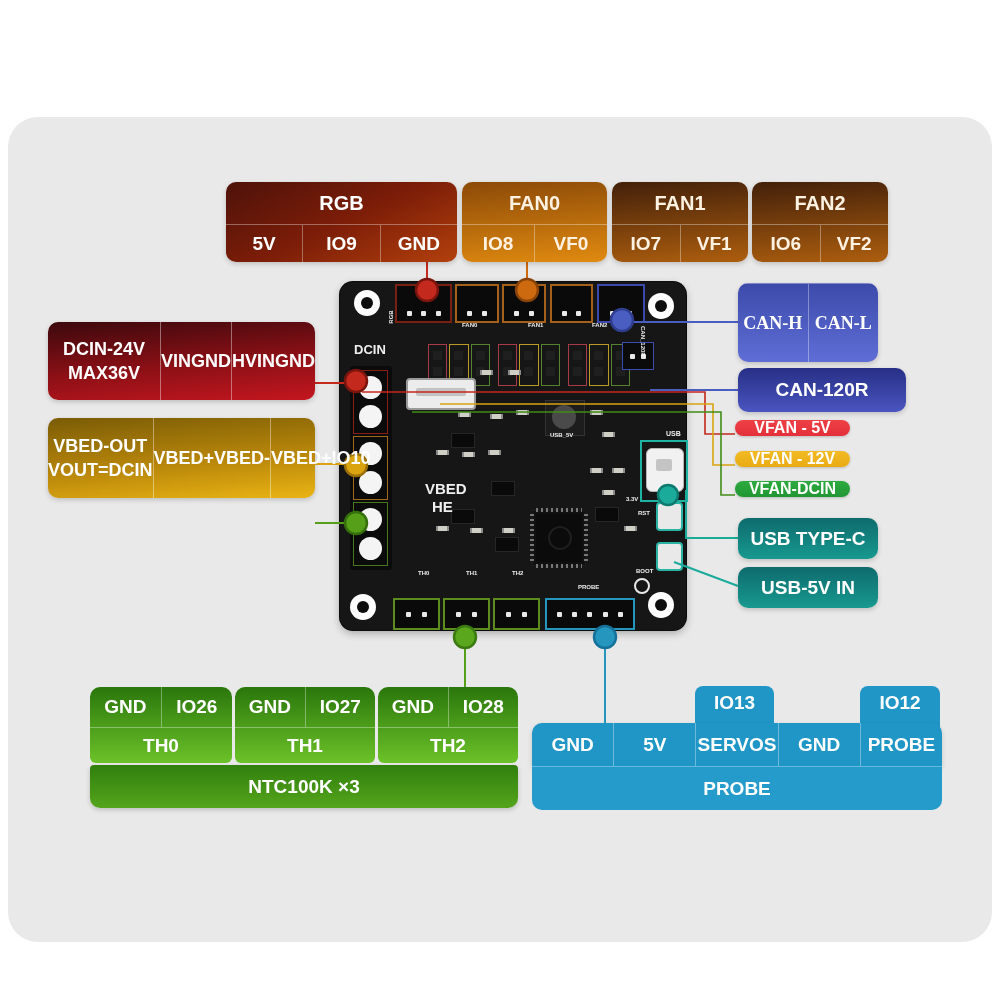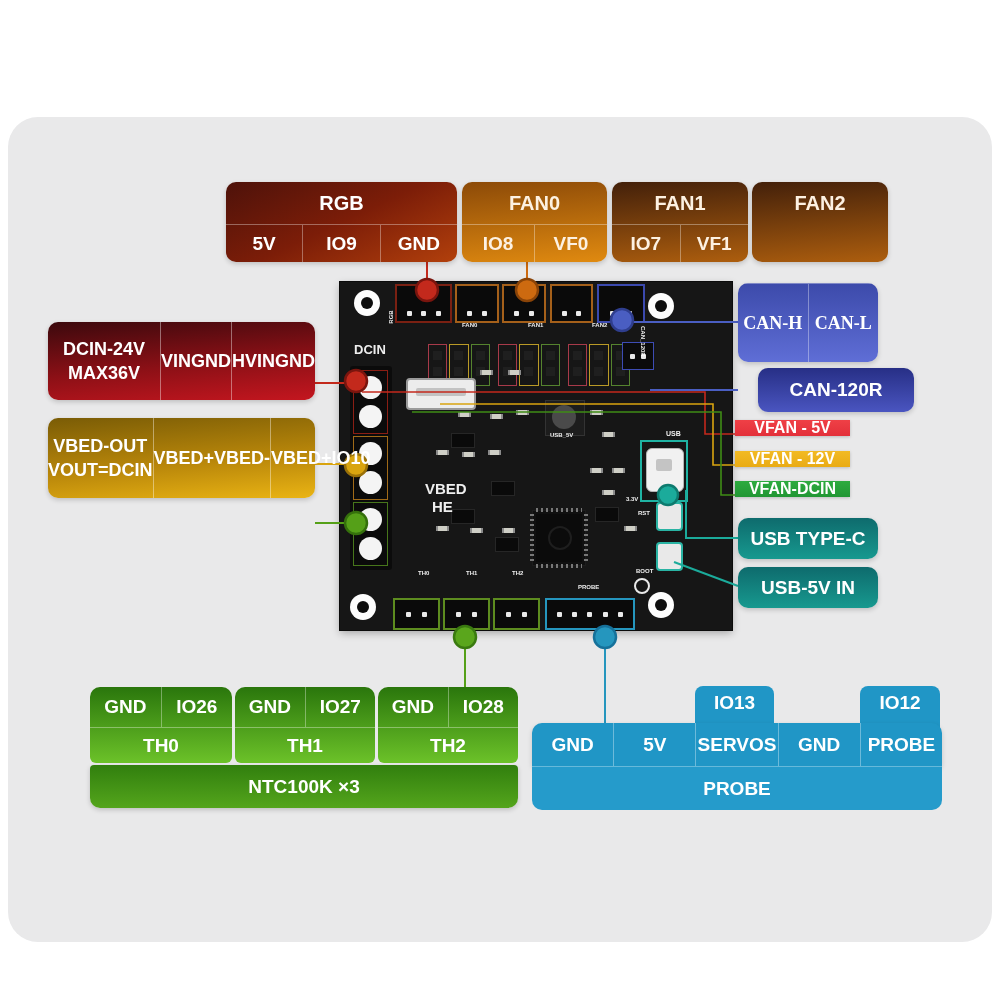--- a/index.html
+++ b/index.html
@@ -21,40 +21,40 @@
   .lblk .lbl{flex:1.6;display:flex;flex-direction:column;align-items:center;justify-content:center;font-size:18px;line-height:24px;}
   .lblk .col{flex:0.85;display:flex;flex-direction:row;border-left:1px solid rgba(255,255,255,.4);}
   .lblk .col div{flex:1;display:flex;align-items:center;justify-content:center;font-size:18px;}
   .g-dcin{top:322px;height:78px;background:linear-gradient(175deg,#3c090d 0%,#8c1016 55%,#c4161f 100%);}
   .g-vbed{top:418px;height:80px;background:linear-gradient(175deg,#7a5c06 0%,#b8860a 55%,#eab414 100%);}
   .g-vhe{top:515px;height:83px;background:linear-gradient(175deg,#0e4a10 0%,#1d7a1e 55%,#3aaf36 100%);}
   
   .g-can{left:738px;top:283px;width:140px;height:79px;background:linear-gradient(180deg,#3c4aaa,#5f6ed6);}
   .g-can .blk-title{flex:0 0 39px;font-size:19px;}
   .g-can .cell{font-size:18px;font-family:Liberation Serif, serif;}
-  .g-120r{left:758px;top:368px;width:156px;height:44px;background:linear-gradient(180deg,#272f86,#4a55c0);align-items:center;justify-content:center;font-size:19px;}
-  .pill{position:absolute;left:735px;width:115px;height:16px;border-radius:0;color:#fff;z-index:10;display:flex;align-items:center;justify-content:center;font-size:16px;box-shadow:0 1px 3px rgba(0,0,0,.2);}
+  .g-120r{left:738px;top:368px;width:168px;height:44px;background:linear-gradient(180deg,#272f86,#4a55c0);align-items:center;justify-content:center;font-size:19px;}
+  .pill{position:absolute;left:735px;width:115px;height:16px;border-radius:8px;color:#fff;z-index:10;display:flex;align-items:center;justify-content:center;font-size:16px;box-shadow:0 1px 3px rgba(0,0,0,.2);}
   .p-5v{top:420px;background:linear-gradient(180deg,#ef4046,#e3303a);}
   .p-12v{top:451px;background:linear-gradient(180deg,#f2ba24,#e9ab14);}
   .p-dcin{top:481px;background:linear-gradient(180deg,#2dab3f,#219634);}
   .g-usbc{left:738px;top:518px;width:140px;height:41px;background:linear-gradient(180deg,#0e6b6d,#17998f);align-items:center;justify-content:center;font-size:19px;}
   .g-usb5{left:738px;top:567px;width:140px;height:41px;background:linear-gradient(180deg,#0e6b6d,#17998f);align-items:center;justify-content:center;font-size:19px;}
   .flat{display:flex;}
   
   .thblk{position:absolute;top:687px;height:76px;border-radius:10px 10px 6px 6px;color:#fff;z-index:10;display:flex;flex-direction:column;background:linear-gradient(180deg,#2a760c,#6cc229);overflow:hidden;}
   .th-row{flex:0 0 40px;display:flex;}
   .th-lab{flex:1;display:flex;align-items:center;justify-content:center;font-size:19px;border-top:1px solid rgba(255,255,255,.35);}
   .ntc{position:absolute;left:90px;top:765px;width:428px;height:43px;border-radius:4px 4px 10px 10px;background:linear-gradient(180deg,#317f0e,#54a51c);color:#fff;z-index:9;display:flex;align-items:center;justify-content:center;font-size:19px;box-shadow:0 2px 5px rgba(0,0,0,.18);}
   
   .iotab{position:absolute;top:686px;height:45px;border-radius:8px 8px 0 0;background:#2096c6;color:#fff;z-index:8;display:flex;align-items:flex-start;justify-content:center;padding-top:6px;font-size:19px;box-sizing:border-box;}
   .srow{position:absolute;left:532px;top:723px;width:410px;height:43px;border-radius:10px 10px 0 0;background:#2096c6;z-index:10;display:flex;color:#fff;box-shadow:0 2px 5px rgba(0,0,0,.15);}
   .srow .cell{font-size:19px;}
   .prow{position:absolute;left:532px;top:766px;width:410px;height:43px;border-radius:0 0 10px 10px;background:#259bcb;z-index:10;display:flex;align-items:center;justify-content:center;color:#fff;font-size:19px;border-top:1px solid rgba(255,255,255,.3);}
   
-  .board{position:absolute;left:340px;top:282px;width:392px;height:348px;background:#161616;border-radius:0;z-index:2;box-shadow:0 0 0 1px #0b0b0b,0 3px 8px rgba(0,0,0,.3);}
+  .board{position:absolute;left:340px;top:282px;width:346px;height:348px;background:#161616;border-radius:13px;z-index:2;box-shadow:0 0 0 1px #0b0b0b,0 3px 8px rgba(0,0,0,.3);}
   .hole{position:absolute;width:26px;height:26px;border-radius:50%;background:#fdfdfd;}
   .hole::after{content:"";position:absolute;left:7px;top:7px;width:12px;height:12px;border-radius:50%;background:#0d0d0d;}
   .conn-top{position:absolute;top:2px;height:30px;background:#0a0a0a;border:2px solid;display:flex;align-items:flex-end;justify-content:space-evenly;padding-bottom:5px;box-sizing:content-box;}
   .conn-bot{position:absolute;top:316px;height:28px;background:#0a0a0a;border:2px solid;display:flex;align-items:center;justify-content:space-evenly;}
   .pin{width:5px;height:5px;background:#e9e9e9;border-radius:1px;}
   .terminal{position:absolute;left:10px;top:84px;width:42px;height:204px;background:#0b0b0b;border-radius:3px;}
   .tgroup{position:absolute;left:3px;width:33px;height:62px;border:1.5px solid;display:flex;flex-direction:column;align-items:center;justify-content:space-evenly;}
   .thole{width:23px;height:23px;border-radius:50%;background:#f4f4f4;}
   .silk{position:absolute;color:rgba(255,255,255,.93);z-index:3;}
   .mosg{position:absolute;top:62px;width:62px;height:42px;display:flex;gap:2px;}
@@ -265,20 +265,24 @@
   </div>
   <div class="blk g-fan1">
     <div class="blk-title">FAN1</div>
     <div class="blk-row">
       <div class="cell">IO7</div>
       <div class="cell">VF1</div>
     </div>
   </div>
   <div class="blk g-fan2">
     <div class="blk-title">FAN2</div>
+    <div class="blk-row">
+      <div class="cell">IO6</div>
+      <div class="cell">VF2</div>
+    </div>
   </div>
 
   <div class="lblk g-dcin">
     <div class="lbl">
       <div>DCIN-24V</div>
       <div>MAX36V</div>
     </div>
     <div class="col">
       <div>VIN</div>
       <div>GND</div>

